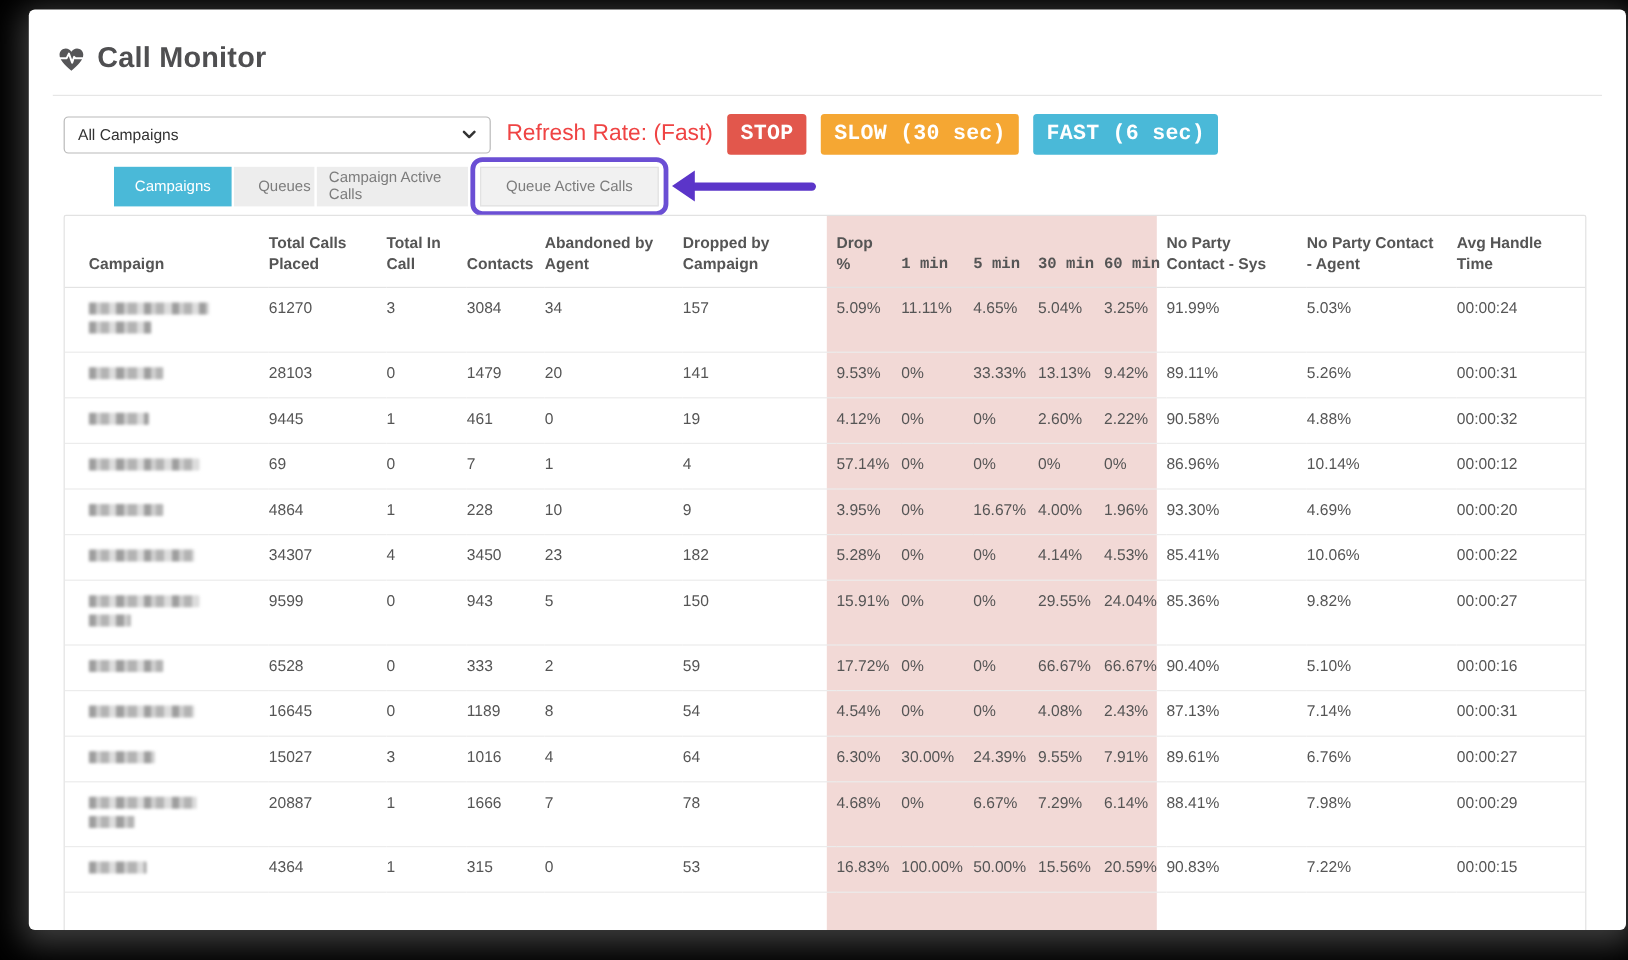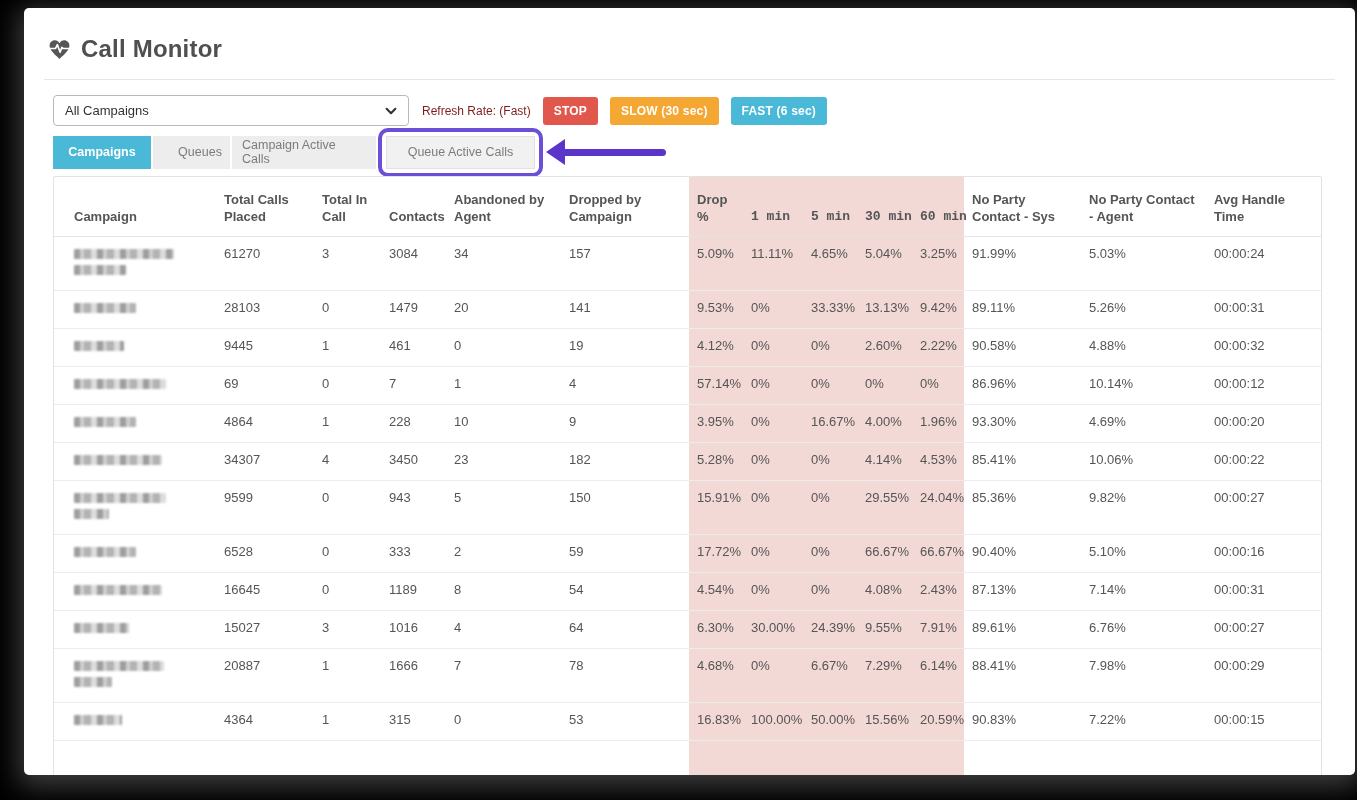--- a/index.html
+++ b/index.html
@@ -21,37 +21,37 @@
   .header{display:flex;align-items:center;gap:8px;margin:24px 28px 0 22px;height:34px;}
   .page-title{font-size:24px;font-weight:600;color:#4f4f51;letter-spacing:.2px;}
   .divider{border:none;border-top:1px solid #e6e6e6;margin:13px 20px 0 20px;}
   
   .controls{display:flex;align-items:center;margin:15px 28px 0 29px;gap:12px;}
   .select{
     width:356px;height:31px;border:1px solid #b9b9b9;border-radius:4px;background:#fff;
     display:flex;align-items:center;justify-content:space-between;padding:0 10px 0 11px;
     font-size:13px;color:#333;cursor:pointer;
   }
-  .refresh-label{font-size:12px;color:#7f1d1d;margin-left:1px;white-space:nowrap;}
+  .refresh-label{font-size:19px;color:#ef4444;margin-left:1px;white-space:nowrap;}
   .btn{
-    border:none;border-radius:3px;color:#fff;font-weight:700;font-size:12px;
-    padding:7px 11px;cursor:pointer;font-family:Liberation Sans, sans-serif;letter-spacing:.2px;
+    border:none;border-radius:3px;color:#fff;font-weight:700;font-size:18px;
+    padding:7px 11px;cursor:pointer;font-family:Liberation Mono, monospace;letter-spacing:.2px;
   }
   .btn-stop{background:var(--stop);}
   .btn-slow{background:var(--slow);}
   .btn-fast{background:var(--accent);}
   
   .tabs{display:flex;align-items:center;margin:2px 28px 0 29px;height:48px;}
   .tab{
     height:33px;display:flex;align-items:center;justify-content:center;
     background:#ededed;color:#7c7c7c;font-size:12.5px;margin-right:2px;cursor:pointer;
     padding:0 10px;
   }
-  .tab.active{background:var(--accent);color:#fff;font-weight:700;}
-  .tab-w1{width:98px;}.tab-w2{width:77px;padding-left:27px;}.tab-w3{width:144px;}.tab-w4{width:149px;margin-right:0;}
+  .tab.active{background:var(--accent);color:#fff;font-weight:400;margin-left:42px;}
+  .tab-w1{width:98px;}.tab-w2{width:67px;padding-left:27px;}.tab-w3{width:126px;}.tab-w4{width:149px;margin-right:0;}
   .highlight-box{
     border:4px solid var(--purple-box);border-radius:10px;background:#fff;
     padding:4px;margin-left:0px;display:flex;align-items:flex-start;
   }
   .highlight-box .tab{border:1px solid #e2e2e2;background:#f1f1f1;}
   .annotation-arrow{display:flex;align-items:center;margin-left:3px;}
   .arrow-head{
     width:0;height:0;border-top:13px solid transparent;border-bottom:13px solid transparent;
     border-right:19px solid var(--purple);
   }

